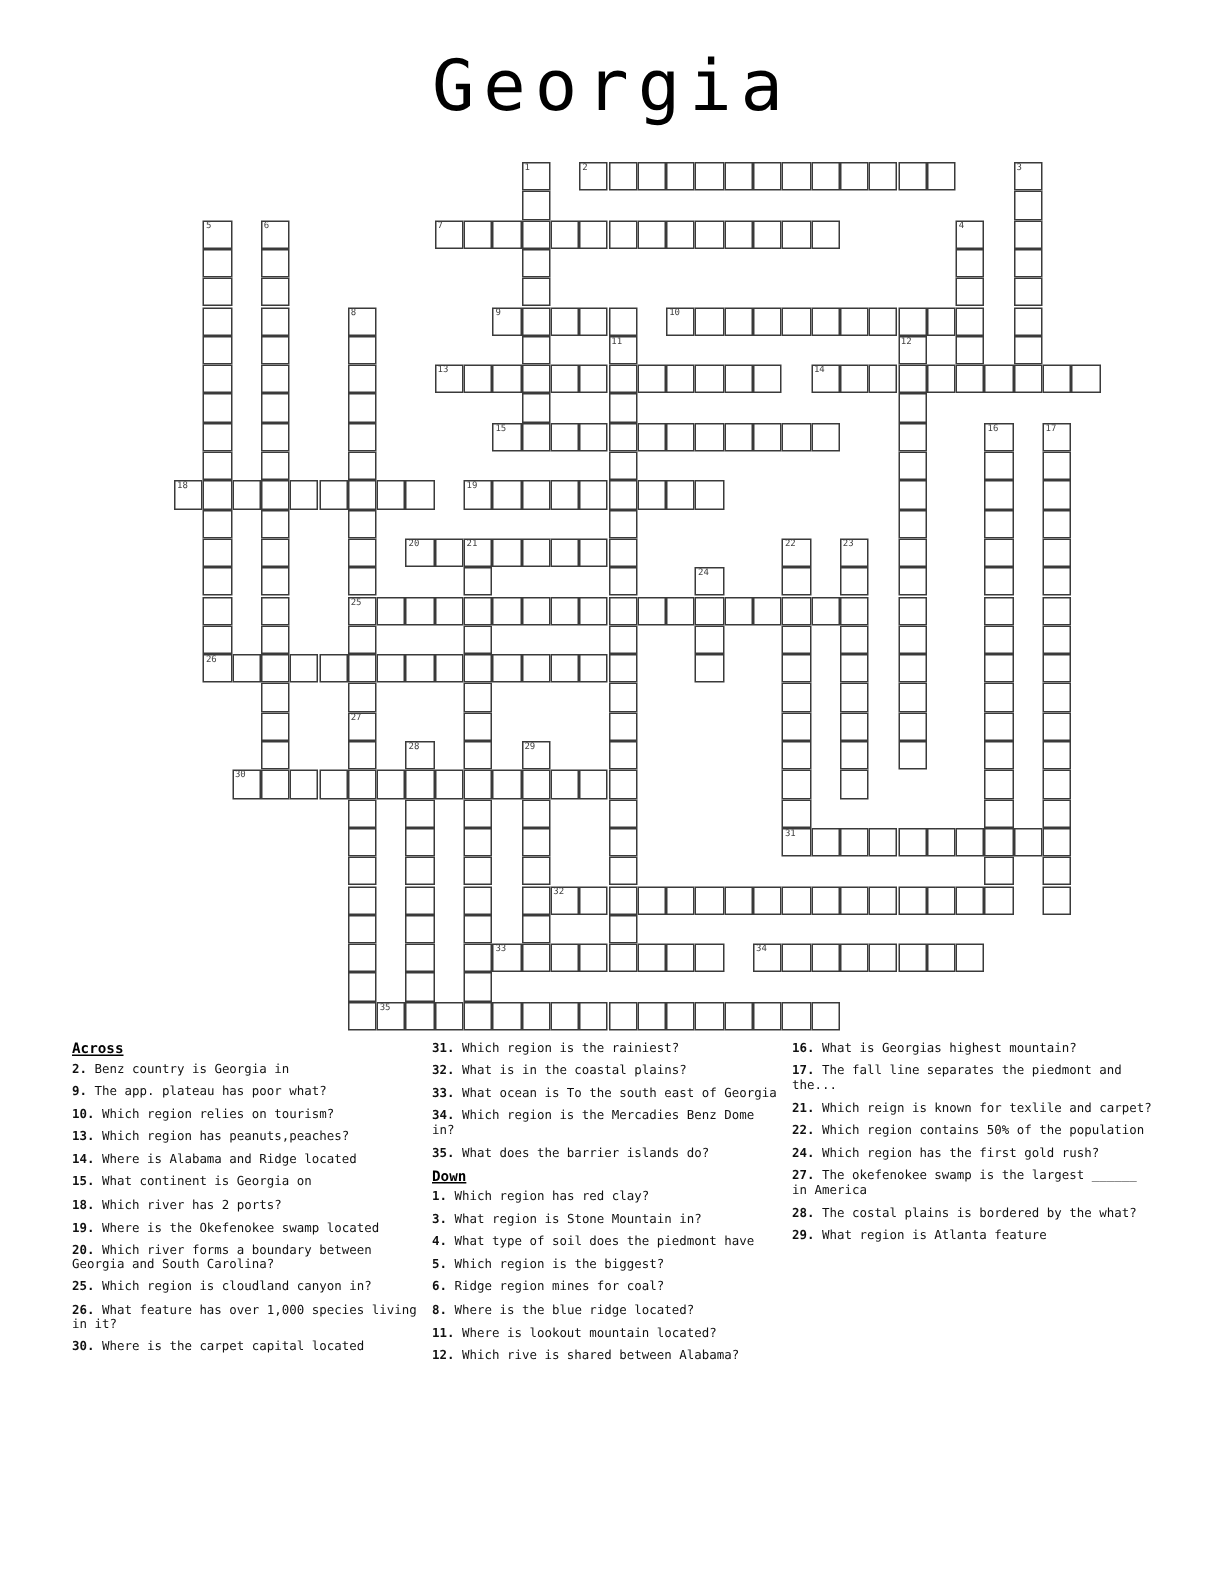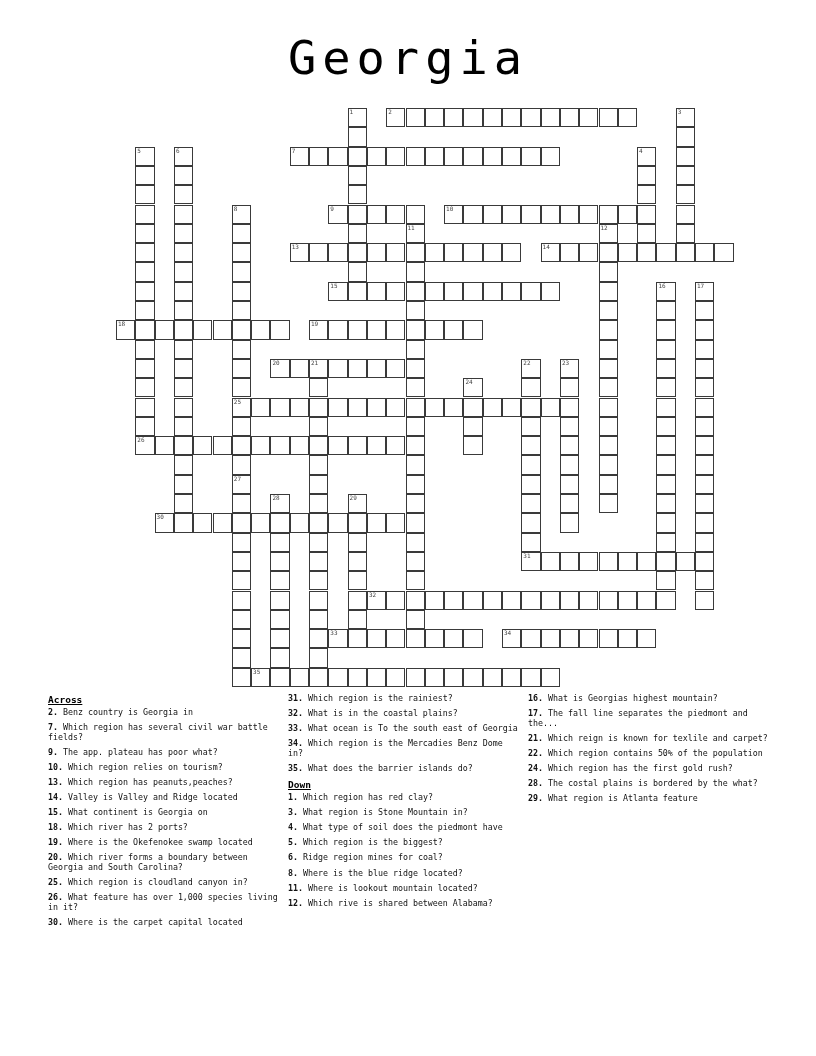--- a/index.html
+++ b/index.html
@@ -546,25 +546,24 @@
       <div class="cell" style="left: 502px; top: 667.7px; width: 19.3px; height: 19.3px;"></div>
       <div class="cell" style="left: 521.3px; top: 667.7px; width: 19.3px; height: 19.3px;"></div>
       <div class="cell" style="left: 540.6px; top: 667.7px; width: 19.3px; height: 19.3px;"></div>
     </div>
 
   <div id="clues">
     <div class="clue-col col1">
       <div class="section-head">Across</div>
       <div id="col1-list">
           <p class="clue"><span class="cn">2. </span><span>Benz country is Georgia in</span></p>
-          <p class="clue"><span class="cn">7. </span><span>Which region has several civil war battle fields?</span></p>
           <p class="clue"><span class="cn">9. </span><span>The app. plateau has poor what?</span></p>
           <p class="clue"><span class="cn">10. </span><span>Which region relies on tourism?</span></p>
           <p class="clue"><span class="cn">13. </span><span>Which region has peanuts,peaches?</span></p>
-          <p class="clue"><span class="cn">14. </span><span>Valley is Valley and Ridge located</span></p>
+          <p class="clue"><span class="cn">14. </span><span>Where is Alabama and Ridge located</span></p>
           <p class="clue"><span class="cn">15. </span><span>What continent is Georgia on</span></p>
           <p class="clue"><span class="cn">18. </span><span>Which river has 2 ports?</span></p>
           <p class="clue"><span class="cn">19. </span><span>Where is the Okefenokee swamp located</span></p>
           <p class="clue"><span class="cn">20. </span><span>Which river forms a boundary between Georgia and South Carolina?</span></p>
           <p class="clue"><span class="cn">25. </span><span>Which region is cloudland canyon in?</span></p>
           <p class="clue"><span class="cn">26. </span><span>What feature has over 1,000 species living in it?</span></p>
           <p class="clue"><span class="cn">30. </span><span>Where is the carpet capital located</span></p>
         </div>
     </div>
     <div class="clue-col col2">
@@ -587,19 +586,20 @@
           <p class="clue"><span class="cn">12. </span><span>Which rive is shared between Alabama?</span></p>
         </div>
     </div>
     <div class="clue-col col3">
       <div id="col3-down">
           <p class="clue"><span class="cn">16. </span><span>What is Georgias highest mountain?</span></p>
           <p class="clue"><span class="cn">17. </span><span>The fall line separates the piedmont and the...</span></p>
           <p class="clue"><span class="cn">21. </span><span>Which reign is known for texlile and carpet?</span></p>
           <p class="clue"><span class="cn">22. </span><span>Which region contains 50% of the population</span></p>
           <p class="clue"><span class="cn">24. </span><span>Which region has the first gold rush?</span></p>
+          <p class="clue"><span class="cn">27. </span><span>The okefenokee swamp is the largest ______ in America</span></p>
           <p class="clue"><span class="cn">28. </span><span>The costal plains is bordered by the what?</span></p>
           <p class="clue"><span class="cn">29. </span><span>What region is Atlanta feature</span></p>
         </div>
     </div>
   </div>
 
 </div>
 
 </body></html>

